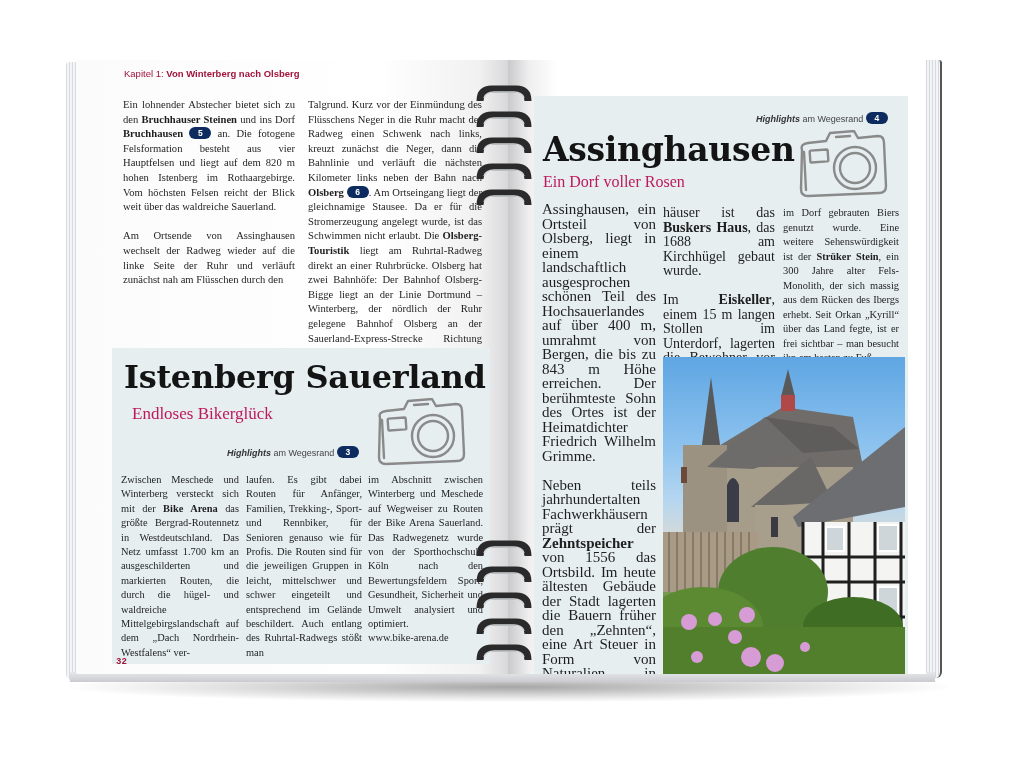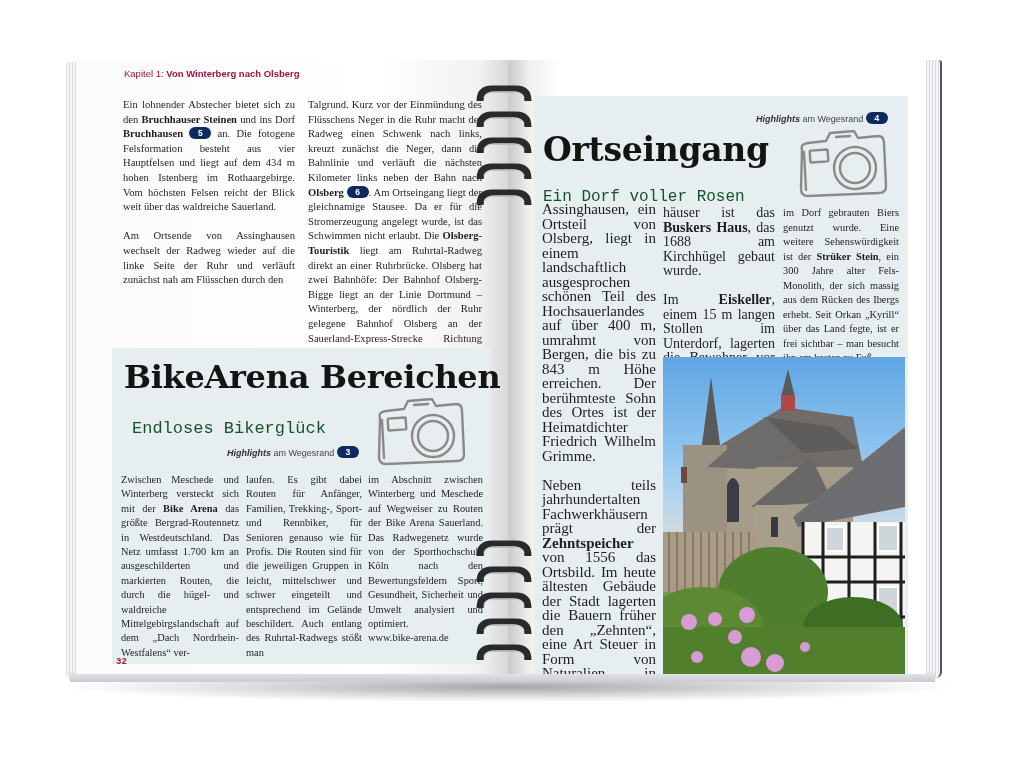--- a/index.html
+++ b/index.html
@@ -31,21 +31,21 @@
   .col { position: absolute; font-size: 10.6px; line-height: 14.6px; text-align: justify; color: #1e1e1e; hyphens: manual; }
   .col p { margin-bottom: 14.6px; }
   .col p:last-child { margin-bottom: 0; }
   .col b { font-weight: bold; }
 
   .badge { display: inline-block; min-width: 22px; height: 12px; line-height: 12px; padding: 0 6px; border-radius: 7px;
     background: #0d2b5e; color: #fff; font-family: "Liberation Sans", sans-serif; font-size: 8.5px; font-weight: bold; text-align: center; vertical-align: 1px; }
 
   .infobox { position: absolute; background: #e6eef0; }
   .infobox-title { position: absolute; font-family: "DejaVu Serif", "Liberation Serif", serif; font-weight: bold; color: #141414; letter-spacing: -0.3px; white-space: nowrap; }
-  .infobox-subtitle { position: absolute; font-family: Liberation Mono, monospace; font-weight: 300; color: #14532d; white-space: nowrap; margin-top: 15px; }
+  .infobox-subtitle { position: absolute; font-family: Liberation Serif, serif; font-weight: 300; color: #be185d; white-space: nowrap; }
   .highlights { position: absolute; font-family: "Liberation Sans", sans-serif; font-size: 9px; color: #444; white-space: nowrap; }
   .highlights i { font-weight: bold; color: #333; }
   .camera { position: absolute; }
 
   .photo { position: absolute; left: 155px; top: 297px; width: 242px; height: 317px; overflow: hidden;
     background: linear-gradient(180deg,#5fa6e3 0%,#8cc2ee 28%,#b5d6f0 45%,#cfd9dc 55%,#7d9a55 72%,#4c7a2d 100%); }
 
   .spiral { position: absolute; left: 476px; width: 56px; height: 24px; }
 </style>
 </head>
@@ -57,30 +57,30 @@
 <div class="page-bottom-left"></div>
 <div class="page-bottom-right"></div>
 
 <div class="page left">
   <div class="chapter">
     <span>Kapitel 1:</span>
     <b>Von Winterberg nach Olsberg</b>
   </div>
 
   <div class="col" style="left:47px; top:38px; width:172px;">
-    <p><span>Ein lohnender Abstecher bietet sich zu den </span><b>Bruchhauser Steinen</b><span> und ins Dorf </span><b>Bruchhausen</b> <span class="badge">5</span><span> an. Die fotogene Felsformation besteht aus vier Hauptfelsen und liegt auf dem 434 m hohen Istenberg im Rothaargebirge. Vom höchsten Felsen reicht der Blick weit über das waldreiche Sauerland.</span></p>
+    <p><span>Ein lohnender Abstecher bietet sich zu den </span><b>Bruchhauser Steinen</b><span> und ins Dorf </span><b>Bruchhausen</b> <span class="badge">5</span><span> an. Die fotogene Felsformation besteht aus vier Hauptfelsen und liegt auf dem 820 m hohen Istenberg im Rothaargebirge. Vom höchsten Felsen reicht der Blick weit über das waldreiche Sauerland.</span></p>
     <p>Am Ortsende von Assinghausen wechselt der Radweg wieder auf die linke Seite der Ruhr und verläuft zunächst nah am Flüsschen durch den</p>
   </div>
 
   <div class="col" style="left:232px; top:38px; width:174px;">
     <p><span>Talgrund. Kurz vor der Einmündung des Flüsschens Neger in die Ruhr macht der Radweg einen Schwenk nach links, kreuzt zunächst die Neger, dann die Bahnlinie und verläuft die nächsten Kilometer links neben der Bahn nach </span><b>Olsberg</b> <span class="badge">6</span><span>. Am Ortseingang liegt der gleichnamige Stausee. Da er für die Stromerzeugung angelegt wurde, ist das Schwimmen nicht erlaubt. Die </span><b>Olsberg-Touristik</b><span> liegt am Ruhrtal-Radweg direkt an einer Ruhrbrücke. Olsberg hat zwei Bahnhöfe: Der Bahnhof Olsberg-Bigge liegt an der Linie Dortmund – Winterberg, der nördlich der Ruhr gelegene Bahnhof Olsberg an der Sauerland-Express-Strecke Richtung Hagen.</span></p>
   </div>
 
   <div class="infobox" style="left:36px; top:288px; width:378px; height:316px;">
-    <div class="infobox-title" style="left:12px; top:10px; font-size:32px;">BikeArena Bereichen</div>
+    <div class="infobox-title" style="left:12px; top:10px; font-size:32px;">Istenberg Sauerland</div>
     <div class="infobox-subtitle" style="left:20px; top:56px; font-size:17px;">Endloses Bikerglück</div>
     <div class="highlights" style="left:115px; top:98px;">
       <i>Highlights</i><span> am Wegesrand</span>
       <span class="badge">3</span>
     </div>
     <svg class="camera" style="left:262px; top:50px;" width="92" height="68" viewBox="0 0 92 68">
       <g fill="none" stroke="#8a8a8a" stroke-width="2.4" stroke-linecap="round" stroke-linejoin="round">
         <path d="M6 20 Q4 14 12 13 L30 11 L34 3 L58 1 L62 8 L82 6 Q88 6 88 13 L90 56 Q90 63 83 63 L12 66 Q5 66 5 59 Z"></path>
         <path d="M8 22 L10 60"></path>
         <rect x="14" y="20" width="18" height="12" rx="1" transform="rotate(-4 23 26)"></rect>
@@ -103,21 +103,21 @@
 
   <div class="page-number">32</div>
 </div>
 
 <div class="page right">
   <div class="infobox" style="left:26px; top:36px; width:374px; height:578px;">
     <div class="highlights" style="left:222px; top:16px;">
       <i>Highlights</i><span> am Wegesrand</span>
       <span class="badge">4</span>
     </div>
-    <div class="infobox-title" style="left:9px; top:34px; font-size:33px;">Ortseingang</div>
+    <div class="infobox-title" style="left:9px; top:34px; font-size:33px;">Assinghausen</div>
     <div class="infobox-subtitle" style="left:9px; top:77px; font-size:16px;">Ein Dorf voller Rosen</div>
     <svg class="camera" style="left:262px; top:34px;" width="92" height="68" viewBox="0 0 92 68">
       <g fill="none" stroke="#8a8a8a" stroke-width="2.4" stroke-linecap="round" stroke-linejoin="round">
         <path d="M6 20 Q4 14 12 13 L30 11 L34 3 L58 1 L62 8 L82 6 Q88 6 88 13 L90 56 Q90 63 83 63 L12 66 Q5 66 5 59 Z"></path>
         <path d="M8 22 L10 60"></path>
         <rect x="14" y="20" width="18" height="12" rx="1" transform="rotate(-4 23 26)"></rect>
         <circle cx="59" cy="38" r="21"></circle>
         <circle cx="59" cy="38" r="15"></circle>
         <path d="M40 7 L54 6"></path>
       </g>

